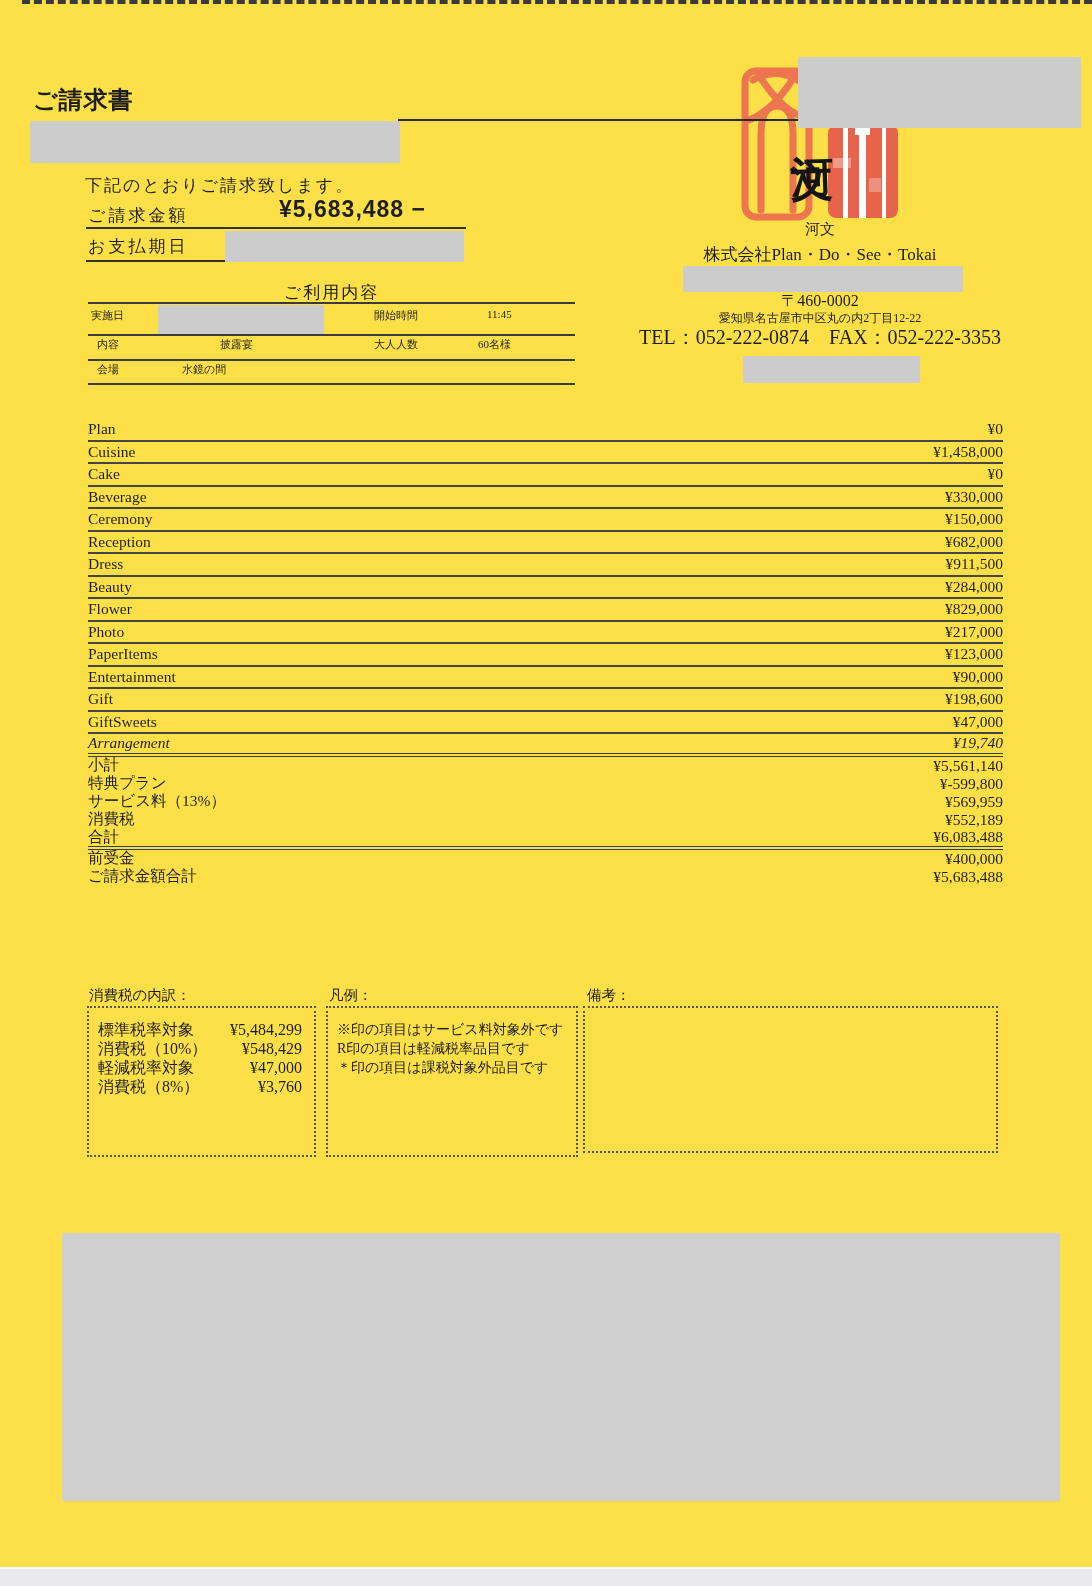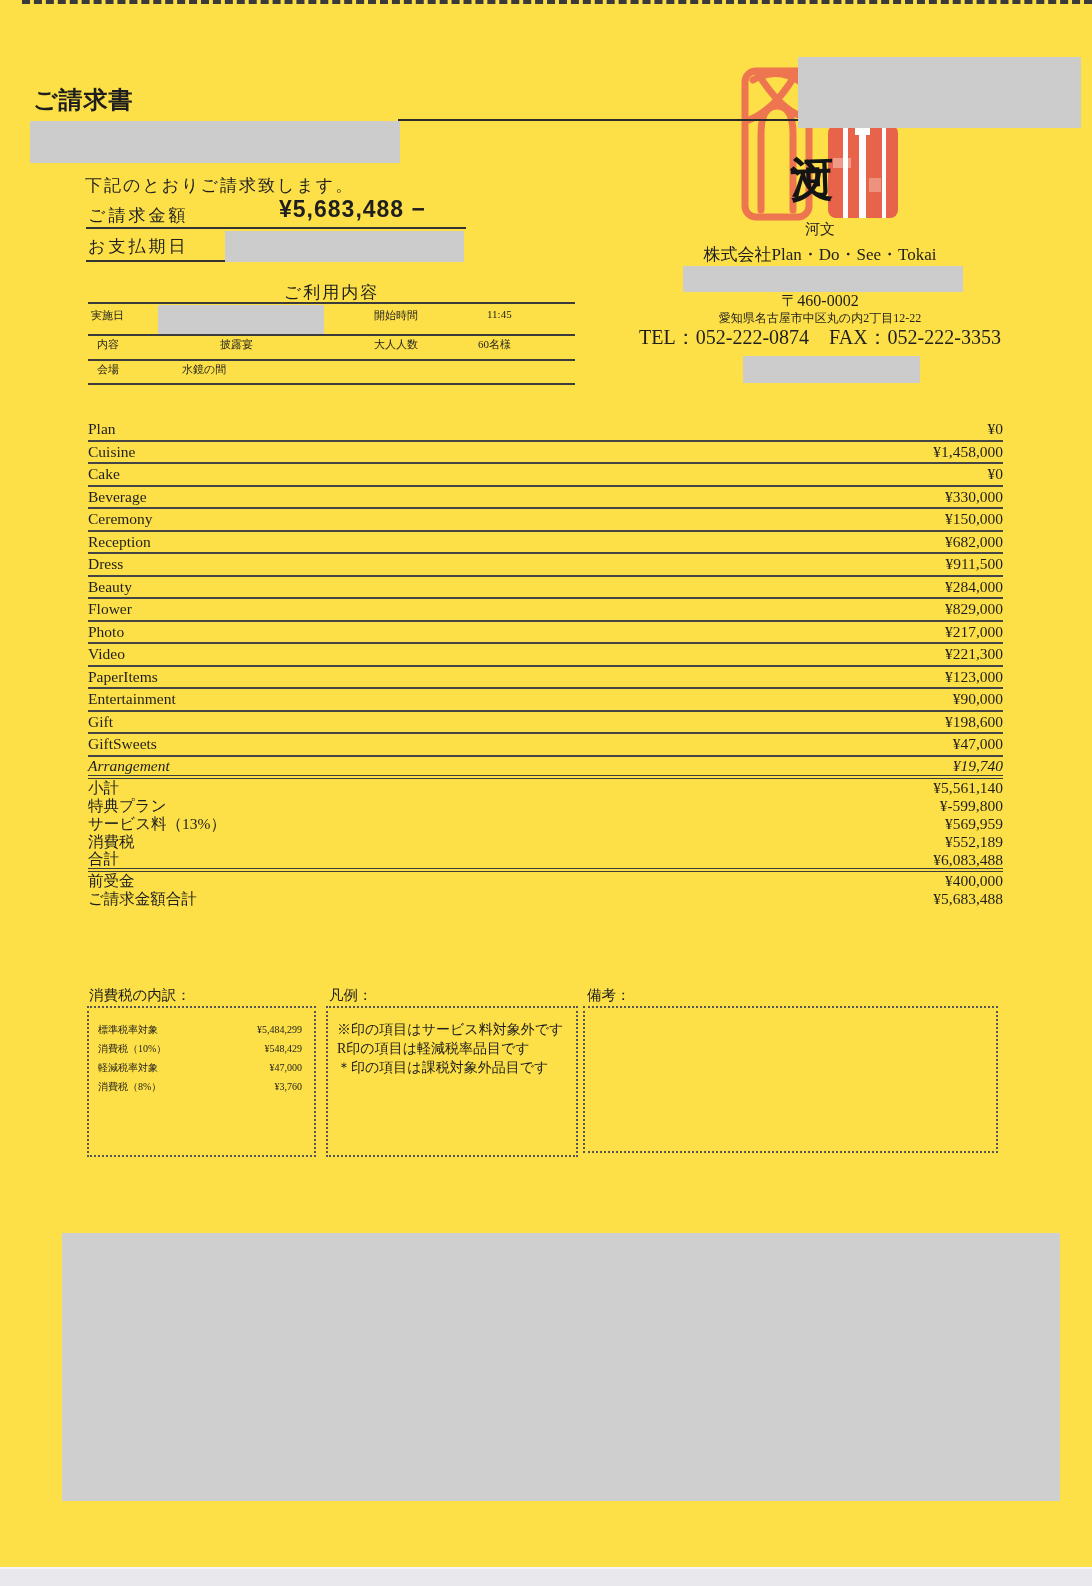--- a/index.html
+++ b/index.html
@@ -54,21 +54,21 @@
     box-sizing:border-box;height:18px;display:flex;justify-content:space-between;
     align-items:center;font-size:15.5px;
   }
   .sum-row.heavy{border-bottom:4px double #3c3c3c;height:21px;}
   .box-label{font-size:14.5px;top:986px;}
   #bl1{left:89px;} #bl2{left:329px;} #bl3{left:587px;font-family:Liberation Serif, serif;}
   .dotted-box{border:2px dotted #555;box-sizing:border-box;top:1006px;}
   #box1{left:87px;width:229px;height:151px;padding:12px 12px 0 9px;}
   #box2{left:326px;width:252px;height:151px;padding:12px 8px 0 9px;}
   #box3{left:583px;width:415px;height:147px;}
-  .tax-row{display:flex;justify-content:space-between;font-size:10px;line-height:19px;}
+  .tax-row{display:flex;justify-content:space-between;font-size:16px;line-height:19px;}
   .legend-line{font-size:14px;line-height:19px;white-space:nowrap;}
   .big-gray{left:62px;top:1233px;width:998px;height:268px;background:#cfcfcf;}
   .bottom-bar{left:0;top:1567px;width:1092px;height:19px;background:#e9e9ed;border-top:2px solid #f4f4f6;box-sizing:border-box;}
 </style>
 </head>
 <body>
 
 <div id="page">
 
   <div class="abs top-dash"></div>
@@ -165,24 +165,20 @@
       </div>
     <div class="item-row">
         <span>Flower</span>
         <span>¥829,000</span>
       </div>
     <div class="item-row">
         <span>Photo</span>
         <span>¥217,000</span>
       </div>
     <div class="item-row">
-        <span>Video</span>
-        <span>¥221,300</span>
-      </div>
-    <div class="item-row">
         <span>PaperItems</span>
         <span>¥123,000</span>
       </div>
     <div class="item-row">
         <span>Entertainment</span>
         <span>¥90,000</span>
       </div>
     <div class="item-row">
         <span>Gift</span>
         <span>¥198,600</span>

